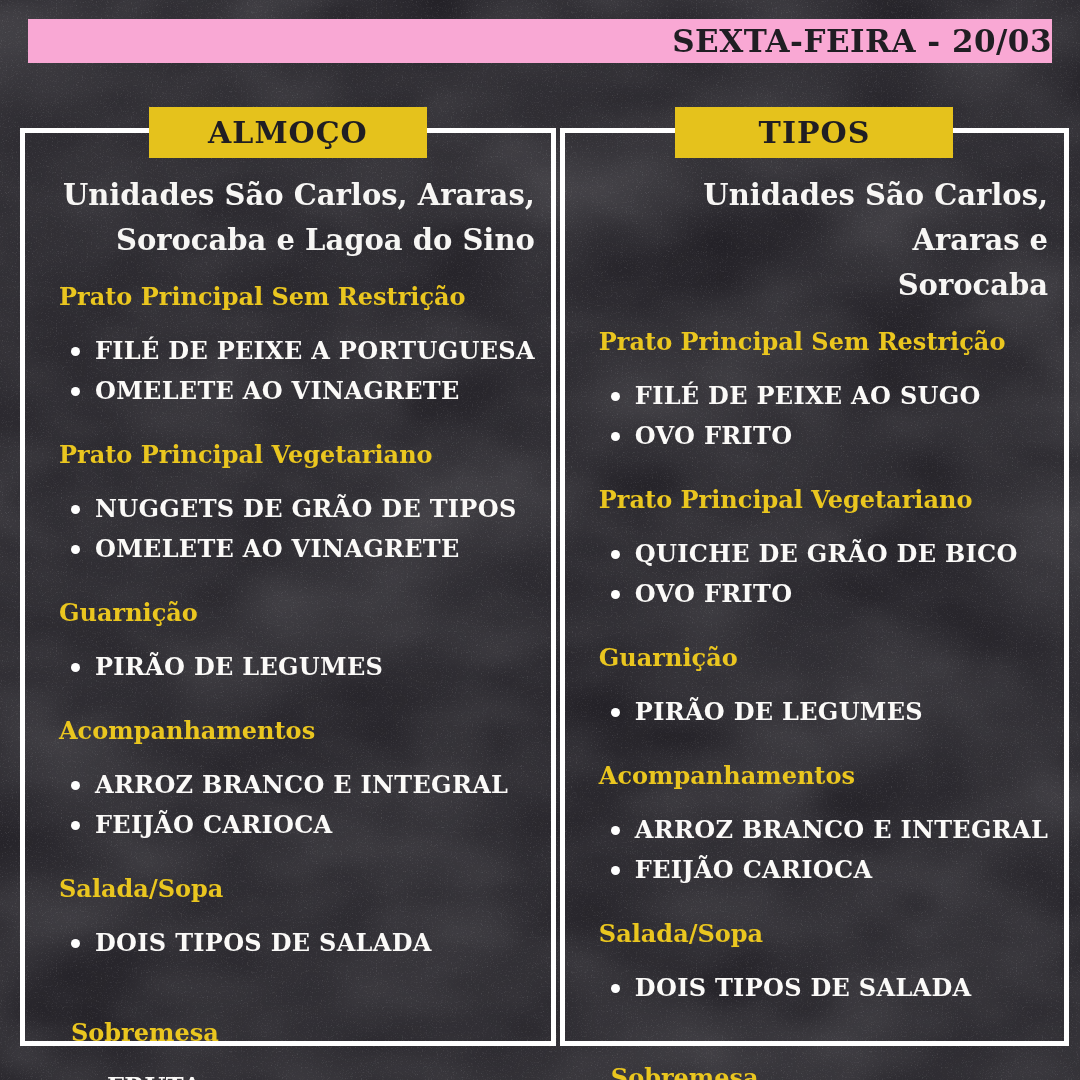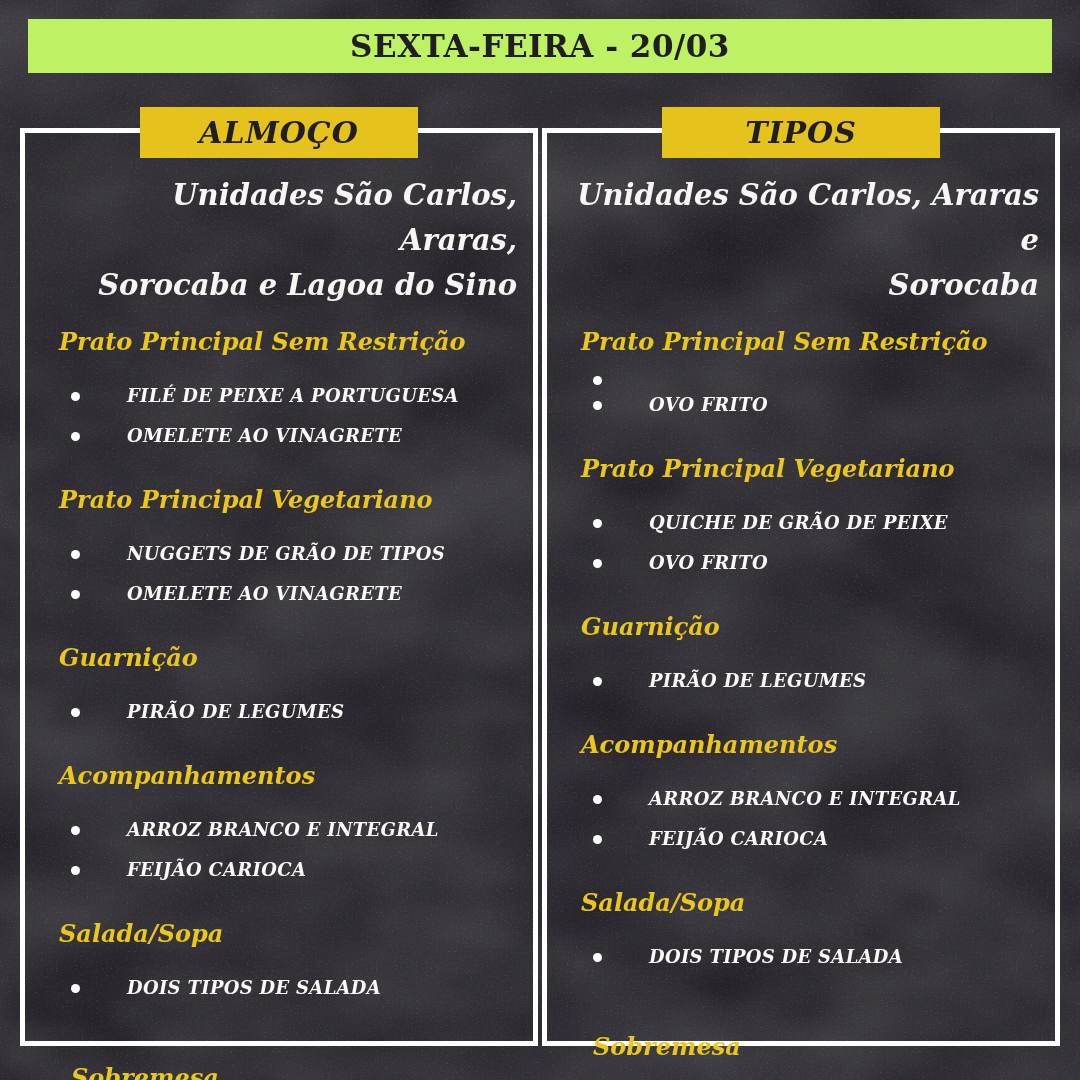--- a/index.html
+++ b/index.html
@@ -14,35 +14,35 @@
     position: absolute; left: 0; top: 0; z-index: 0;
     display: block;
   }
   .page {
     position: absolute; left: 0; top: 0; z-index: 1;
     width: 1080px; height: 1080px;
   }
   
   .banner {
     position: absolute; left: 28px; top: 19px;
-    width: 1024px; height: 54px;
-    background: #bef264;
-    display: flex; align-items: center; justify-content: center;
+    width: 1024px; height: 44px;
+    background: #f9a8d4;
+    display: flex; align-items: center; justify-content: flex-end;
   }
   .banner-title {
     color: #201e23;
     font-size: 31px; font-weight: 700;
     letter-spacing: 0.5px;
     white-space: nowrap;
   }
   
   .columns {
     position: absolute; left: 20px; top: 128px;
     width: 1040px; height: 918px;
-    display: flex; gap: 4px; font-style: italic;
+    display: flex; gap: 4px;
   }
   .frame {
     flex: 1 1 0;
     border: 5px solid #ffffff;
     position: relative;
     box-sizing: border-box;
     padding: 34px 16px 0 22px;
   }
   .badge {
     position: absolute; top: -26px; left: 50%;
@@ -82,24 +82,23 @@
     line-height: 40px;
   }
   .dot {
     width: 9px; height: 9px; border-radius: 50%;
     background: #ffffff;
     margin: 0 15px 0 24px;
     flex: 0 0 auto;
   }
   .item-text {
     color: #fbfaf8;
-    font-size: 18px; font-weight: 700;
+    font-size: 24px; font-weight: 700;
     letter-spacing: 0.3px;
     white-space: nowrap;
-    margin-left: 32px;
   }
 </style>
 </head>
 <body>
 
 <svg class="texture" width="1080" height="1080" aria-hidden="true">
   <defs>
     <filter id="smudge" x="0" y="0" width="100%" height="100%">
       <feTurbulence type="fractalNoise" baseFrequency="0.006 0.009" numOctaves="3" seed="4"></feTurbulence>
       <feColorMatrix type="matrix" values="0 0 0 0 1  0 0 0 0 1  0 0 0 0 1  0.25 0.25 0.25 0 -0.2"></feColorMatrix>
@@ -203,33 +202,34 @@
         <span class="badge-label">TIPOS</span>
       </div>
       <div class="subtitle">Unidades São Carlos, Araras e
 Sorocaba</div>
       <div class="sections">
           <section class="menu-section">
             <h3 class="section-heading">Prato Principal Sem Restrição</h3>
             <ul class="item-list">
               <li class="menu-item">
                 <span class="dot"></span>
+                <span class="item-text">FILÉ DE PEIXE AO SUGO</span>
               </li>
               <li class="menu-item">
                 <span class="dot"></span>
                 <span class="item-text">OVO FRITO</span>
               </li>
             </ul>
           </section>
           <section class="menu-section">
             <h3 class="section-heading">Prato Principal Vegetariano</h3>
             <ul class="item-list">
               <li class="menu-item">
                 <span class="dot"></span>
-                <span class="item-text">QUICHE DE GRÃO DE PEIXE</span>
+                <span class="item-text">QUICHE DE GRÃO DE BICO</span>
               </li>
               <li class="menu-item">
                 <span class="dot"></span>
                 <span class="item-text">OVO FRITO</span>
               </li>
             </ul>
           </section>
           <section class="menu-section">
             <h3 class="section-heading">Guarnição</h3>
             <ul class="item-list">

